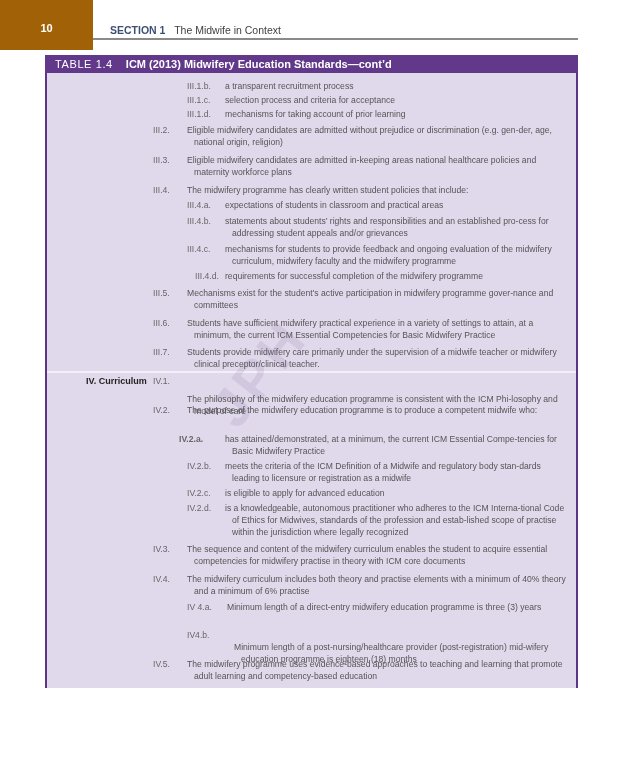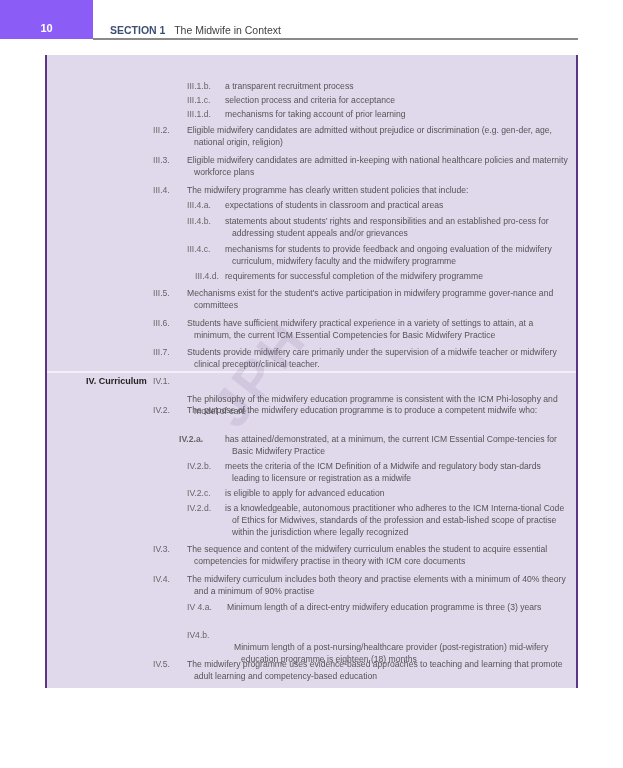--- a/index.html
+++ b/index.html
@@ -1,18 +1,18 @@
 <!DOCTYPE html>
 <html><head>
 <meta charset="utf-8">
 <style>
   html, body { margin:0; padding:0; }
   body { width:623px; height:768px; background:#ffffff; position:relative; overflow:hidden;
          font-family:"Liberation Sans", sans-serif; color:#4a4a4a; }
-  .page-tab { position:absolute; left:0; top:0; width:93px; height:39px; background:#8b5cf6; }
+  .page-tab { position:absolute; left:0; top:0; width:93px; height:50px; background:#a16207; }
   .page-num { position:absolute; left:0; top:22px; width:93px; text-align:center; font-size:11px; color:#ffffff; font-weight:bold; }
   .running-head { position:absolute; left:110px; top:24px; font-size:10.5px; color:#3f3f3f; white-space:nowrap; }
   .running-head .sec { font-weight:bold; color:#3d4f73; margin-right:6px; }
   .head-rule { position:absolute; left:93px; top:38px; width:485px; height:2px; background:#8a8a8a; }
 
   .table { position:absolute; left:45px; top:55px; width:533px; height:633px;
            border-left:2px solid #5c3585; border-right:2px solid #5c3585; box-sizing:border-box;
            background:#e0d8eb; }
   .table-header { position:absolute; left:-2px; top:0; width:533px; height:18px; background:#62388a;
                   color:#fff; font-size:11px; line-height:18px; padding-left:10px; box-sizing:border-box; white-space:nowrap; }
@@ -34,20 +34,24 @@
 <div class="page-tab">
   <div class="page-num">10</div>
 </div>
 <div class="running-head">
   <span class="sec">SECTION 1</span>
   <span>The Midwife in Context</span>
 </div>
 <div class="head-rule"></div>
 
 <div class="table">
+  <div class="table-header">
+    <span class="tnum">TABLE 1.4</span>
+    <span class="ttitle">ICM (2013) Midwifery Education Standards—cont’d</span>
+  </div>
 
   <div class="divider" style="top:316px;"></div>
   <div class="section-label" style="top:321px;padding-left:33px;">IV. Curriculum</div>
 
   <div class="row" style="top:26px;">
     <span class="num" style="left:140px;">III.1.b.</span>
     <div class="txt" style="left:178px; width:340px;">a transparent recruitment process</div>
   </div>
   <div class="row" style="top:40px;">
     <span class="num" style="left:140px;">III.1.c.</span>
@@ -56,21 +60,21 @@
   <div class="row" style="top:54px;">
     <span class="num" style="left:140px;">III.1.d.</span>
     <div class="txt" style="left:178px; width:340px;">mechanisms for taking account of prior learning</div>
   </div>
   <div class="row" style="top:70px;">
     <span class="num" style="left:106px;">III.2.</span>
     <div class="txt" style="left:140px; width:385px;">Eligible midwifery candidates are admitted without prejudice or discrimination (e.g. gen-der, age, national origin, religion)</div>
   </div>
   <div class="row" style="top:100px;">
     <span class="num" style="left:106px;">III.3.</span>
-    <div class="txt" style="left:140px; width:385px;">Eligible midwifery candidates are admitted in-keeping with national healthcare policies and maternity workforce plans</div>
+    <div class="txt" style="left:140px; width:385px;">Eligible midwifery candidates are admitted in-keeping areas national healthcare policies and maternity workforce plans</div>
   </div>
   <div class="row" style="top:130px;">
     <span class="num" style="left:106px;">III.4.</span>
     <div class="txt" style="left:140px; width:385px;">The midwifery programme has clearly written student policies that include:</div>
   </div>
   <div class="row" style="top:145px;">
     <span class="num" style="left:140px;">III.4.a.</span>
     <div class="txt" style="left:178px; width:340px;">expectations of students in classroom and practical areas</div>
   </div>
   <div class="row" style="top:161px;">
@@ -121,21 +125,21 @@
   <div class="row" style="top:448px;">
     <span class="num" style="left:140px;">IV.2.d.</span>
     <div class="txt" style="left:178px; width:340px;">is a knowledgeable, autonomous practitioner who adheres to the ICM Interna-tional Code of Ethics for Midwives, standards of the profession and estab-lished scope of practise within the jurisdiction where legally recognized</div>
   </div>
   <div class="row" style="top:489px;">
     <span class="num" style="left:106px;">IV.3.</span>
     <div class="txt" style="left:140px; width:385px;">The sequence and content of the midwifery curriculum enables the student to acquire essential competencies for midwifery practise in theory with ICM core documents</div>
   </div>
   <div class="row" style="top:519px;">
     <span class="num" style="left:106px;">IV.4.</span>
-    <div class="txt" style="left:140px; width:385px;">The midwifery curriculum includes both theory and practise elements with a minimum of 40% theory and a minimum of 90% practise</div>
+    <div class="txt" style="left:140px; width:385px;">The midwifery curriculum includes both theory and practise elements with a minimum of 40% theory and a minimum of 6% practise</div>
   </div>
   <div class="row" style="top:547px;">
     <span class="num" style="left:140px;">IV 4.a.</span>
     <div class="txt" style="left:180px; width:338px;">Minimum length of a direct-entry midwifery education programme is three (3) years</div>
   </div>
   <div class="row" style="top:575px;">
     <span class="num" style="left:140px;">IV4.b.</span>
     <div class="txt" style="left:187px; width:338px;margin-top:12px;">Minimum length of a post-nursing/healthcare provider (post-registration) mid-wifery education programme is eighteen (18) months</div>
   </div>
   <div class="row" style="top:604px;">

